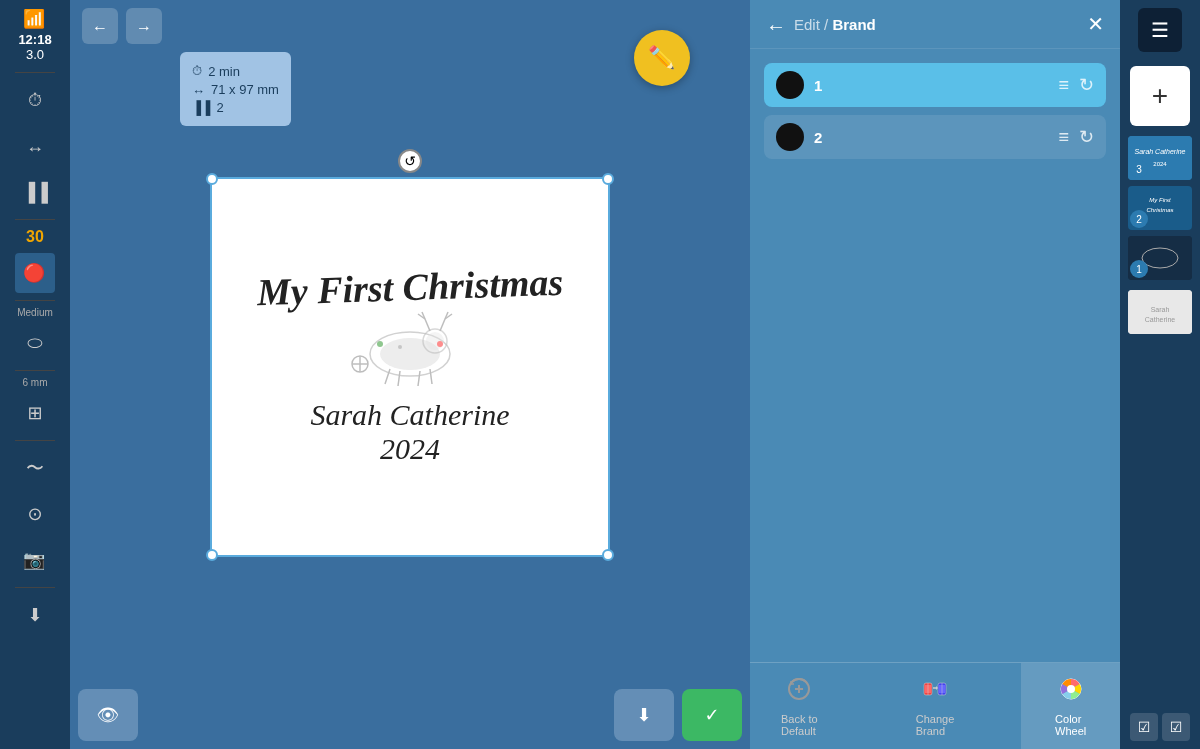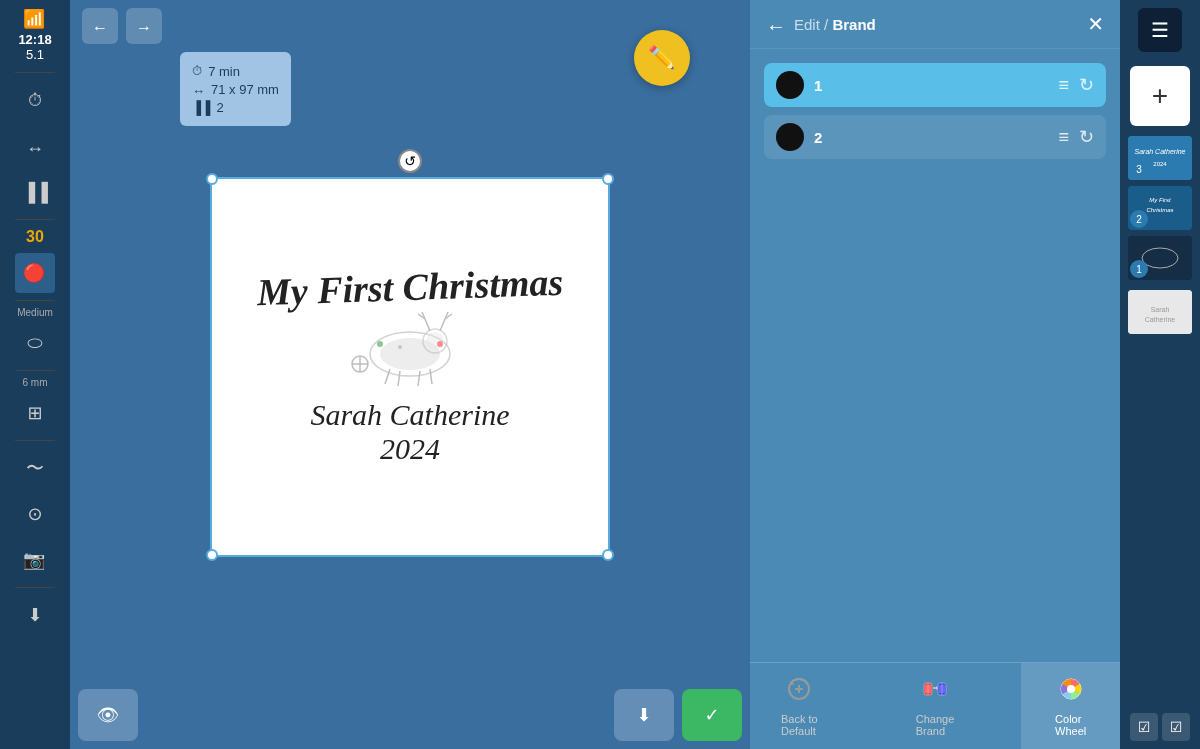--- a/index.html
+++ b/index.html
@@ -334,21 +334,21 @@
 
     
     .reindeer-svg { opacity: 0.55; }
   </style>
 </head>
 <body>
 
 <div class="left-sidebar">
   <div class="wifi-icon">📶</div>
   <div class="time">12:18</div>
-  <div class="version">5.1</div>
+  <div class="version">3.0</div>
   <div class="sidebar-divider"></div>
   <div class="sidebar-icon">⏱</div>
   <div class="sidebar-icon">↔</div>
   <div class="sidebar-icon">▐▐</div>
   <div class="sidebar-divider"></div>
   <div class="sidebar-num">30</div>
   <div class="sidebar-icon active">🔴</div>
   <div class="sidebar-divider"></div>
   <div class="sidebar-label">Medium</div>
   <div class="sidebar-icon">⬭</div>
@@ -364,21 +364,21 @@
 </div>
 
 <div class="main-area">
   <div class="canvas-toolbar">
     <button class="toolbar-btn">←</button>
     <button class="toolbar-btn">→</button>
 
     <div class="info-box">
       <div class="info-row">
         <span>⏱</span>
-        <span>7 min</span>
+        <span>2 min</span>
       </div>
       <div class="info-row">
         <span>↔</span>
         <span>71 x 97 mm</span>
       </div>
       <div class="info-row">
         <span>▐▐</span>
         <span>2</span>
       </div>
     </div>

